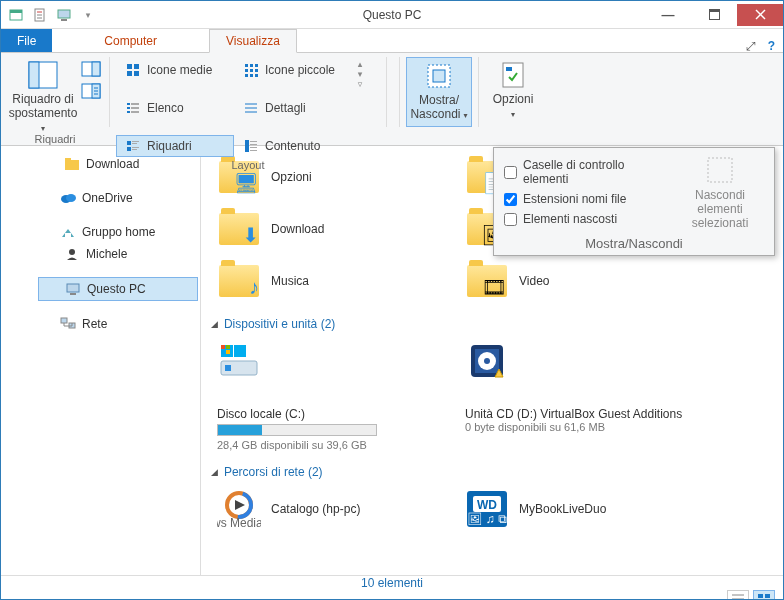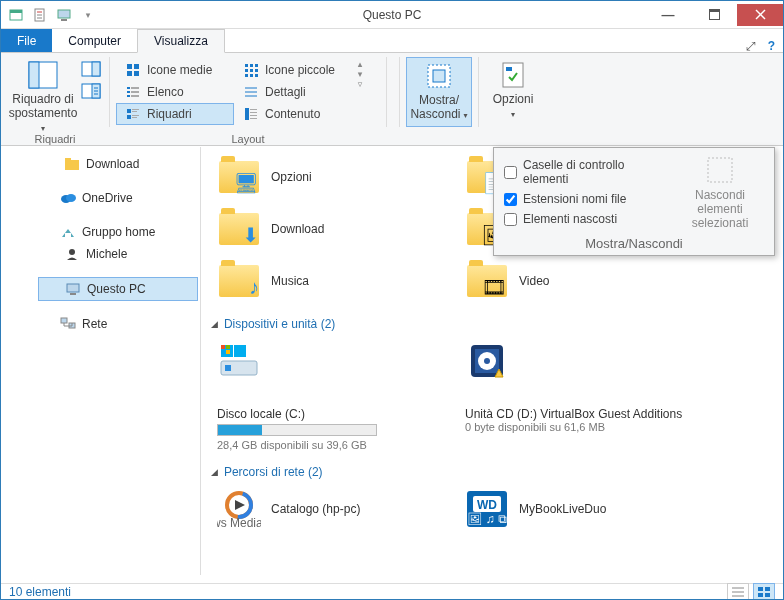--- a/index.html
+++ b/index.html
@@ -10,38 +10,38 @@
 .titlebar-left { display:flex; align-items:center; padding-left:4px; gap:2px; }
 .qat-btn { width:22px; height:22px; display:flex; align-items:center; justify-content:center; color:#666; }
 .title-text { position:absolute; left:50%; transform:translateX(-50%); color:#444; font-size:12px; }
 .titlebar-right { margin-left:auto; display:flex; }
 .win-btn { width:46px; height:22px; display:flex; align-items:center; justify-content:center; color:#555; font-size:13px; }
 .win-btn.close { background:#c75050; color:#fff; width:46px; }
 
 
 .tab-row { height:24px; display:flex; align-items:flex-end; background:#fff; position:relative; }
 .file-tab { background:#1979ca; color:#fff; padding:4px 16px; height:24px; display:flex; align-items:center; font-size:12px; }
-.ribbon-tab { padding:4px 16px; height:24px; display:flex; align-items:center; color:#0f172a; cursor:default; }
+.ribbon-tab { padding:4px 16px; height:24px; display:flex; align-items:center; color:#c2410c; cursor:default;margin-left:36px; }
 .ribbon-tab.active { border:1px solid #ccc; border-bottom:1px solid #f5f6f7; background:#f5f6f7; position:relative; z-index:2; }
 .tab-row-right { margin-left:auto; display:flex; align-items:center; padding-right:8px; gap:12px; color:#1979ca; }
 
 
 .ribbon { height:94px; background:#f5f6f7; border-bottom:1px solid #ccc; display:flex; position:relative; z-index:1; border-top:1px solid #ccc; margin-top:-1px; }
 .ribbon-group { padding:4px 6px 0 6px; display:flex; flex-direction:column; height:94px; }
 .ribbon-group-body { flex:1; display:flex; align-items:flex-start; }
 .ribbon-group-label { text-align:center; color:#666; font-size:11px; padding:2px 0; }
 .ribbon-sep { width:1px; background:#ddd; margin:4px 0 18px 0; }
 
 .big-btn { display:flex; flex-direction:column; align-items:center; justify-content:flex-start; width:72px; height:70px; padding-top:2px; text-align:center; gap:2px; }
 .big-btn .ico { width:32px; height:32px; display:flex; align-items:center; justify-content:center; }
 .big-btn .lbl { font-size:11px; line-height:1.15; color:#444; }
 .small-stack { display:flex; flex-direction:column; gap:2px; padding-top:2px; }
 .small-btn { width:24px; height:20px; display:flex; align-items:center; justify-content:center; color:#1979ca; }
 
-.layout-grid { display:flex; flex-direction:column; gap:0px; padding-top:2px; }
+.layout-grid { display:flex; flex-direction:column; gap:16px; padding-top:2px; }
 .layout-row { display:flex; }
 .layout-item { display:flex; align-items:center; gap:6px; padding:2px 8px; width:118px; border:1px solid transparent; font-size:12px; color:#444; }
 .layout-item .li-ico { width:16px; height:16px; display:flex; align-items:center; justify-content:center; color:#1979ca; }
 .layout-item.selected { background:#cde6f7; border:1px solid #7eb4ea; }
 .vscroll { width:16px; display:flex; flex-direction:column; justify-content:space-between; padding:2px 0; color:#888; }
 .vscroll div { font-size:9px; text-align:center; }
 
 .big-btn.highlight { background:#cde6f7; border:1px solid #7eb4ea; }
 .drop-caret { font-size:8px; color:#555; }
 
@@ -75,21 +75,21 @@
 
 .drive-tile { width:248px; display:flex; gap:24px; padding:4px 6px;flex-direction:column; }
 .drive-tile .dico { width:44px; height:44px; display:flex; align-items:center; justify-content:center; }
 .drive-tile .dinfo { flex:1; }
 .drive-tile .dname { font-size:12px; color:#333; }
 .drive-tile .dbar { width:160px; height:12px; border:1px solid #bbb; background:#eee; margin:3px 0; position:relative; }
 .drive-tile .dbar .fill { position:absolute; left:0; top:0; bottom:0; background:#26a0da; }
 .drive-tile .dsub { font-size:11px; color:#777; }
 
 
-.statusbar { position:absolute; left:0; right:0; bottom:0; height:16px; background:#fff; border-top:1px solid #ddd; display:flex; align-items:center; padding:0 8px; color:#1f6fb2; font-size:12px; }
+.statusbar { position:absolute; left:0; right:0; bottom:0; height:24px; background:#fff; border-top:1px solid #ddd; display:flex; align-items:center; padding:0 8px; color:#1f6fb2; font-size:12px;flex-direction:column; }
 .statusbar .sb-right { margin-left:auto; display:flex; gap:4px; }
 .view-toggle { width:22px; height:18px; border:1px solid #ccc; display:flex; align-items:center; justify-content:center; color:#888; font-size:10px; }
 
 .folder-ico { width:40px; height:32px; background:linear-gradient(#ffe79a,#f7c84a); border-radius:2px; position:relative; }
 .folder-ico::before { content:""; position:absolute; top:-5px; left:2px; width:14px; height:6px; background:#f7c84a; border-radius:2px 2px 0 0; }
 .folder-overlay { position:absolute; right:0px; bottom:-2px; font-size:20px; }
 
 svg { display:block; }
 </style>
 </head>

